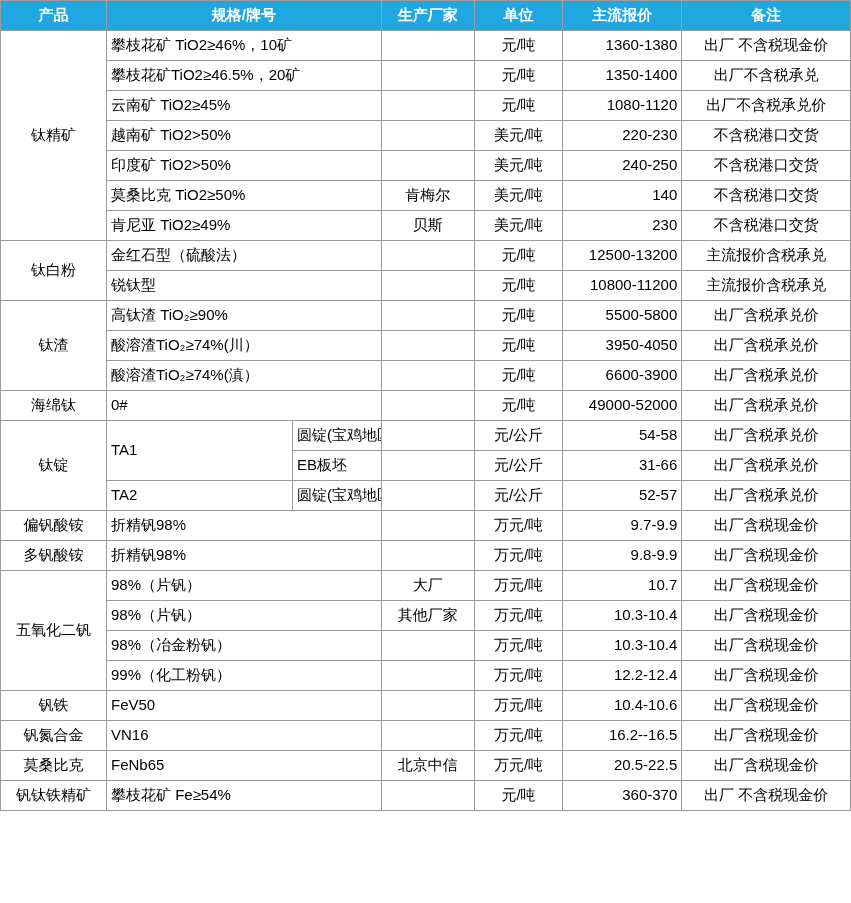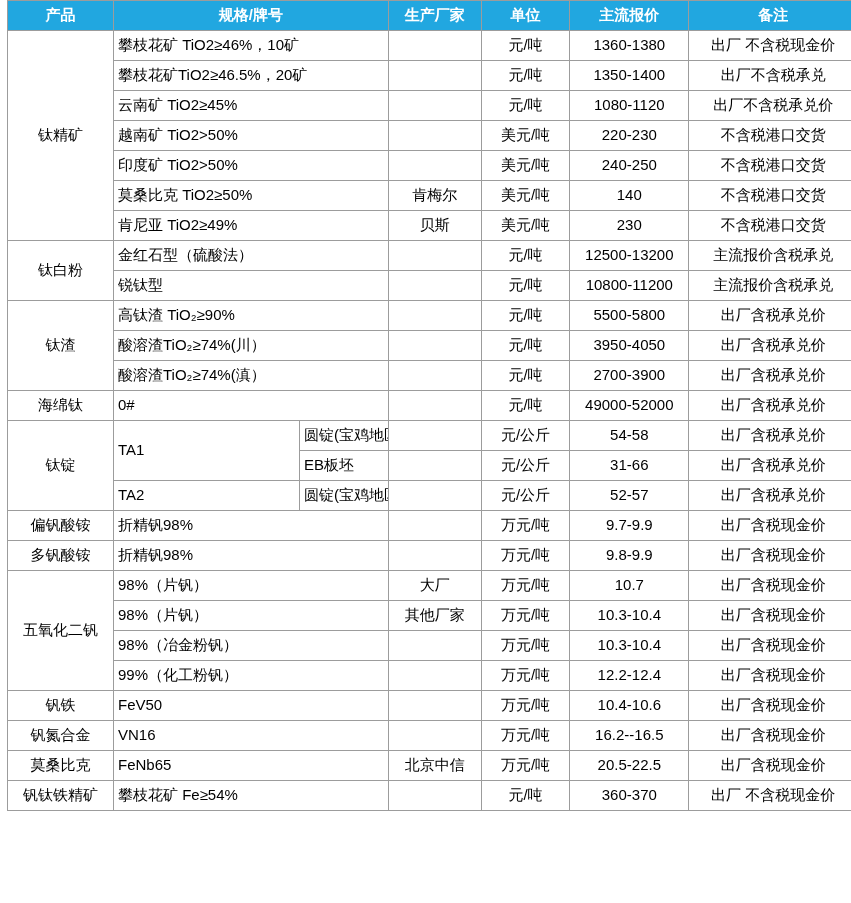--- a/index.html
+++ b/index.html
@@ -10,21 +10,20 @@
   body {
     width: 851px;
     height: 903px;
     font-family: "Liberation Sans", sans-serif;
     color: #000;
     overflow: hidden;
   }
   .sheet {
     width: 756px;
     position: relative;
-    padding-left: 7px;
   }
   table.price-table {
     border-collapse: collapse;
     table-layout: fixed;
     width: 851px;
   }
   table.price-table td, table.price-table th {
     border: 1px solid #9c9c9c;
     padding: 0 4px;
     font-size: 15px;
@@ -56,21 +55,21 @@
     text-align: left;
     padding-left: 6px;
   }
   td.maker {
     text-align: center;
   }
   td.unit {
     text-align: center;
   }
   td.price {
-    text-align: center;
+    text-align: right;
   }
   td.note {
     text-align: center;
     font-size: 14px;
   }
   .footer {
     height: 70px;
     position: relative;
     background: #ffffff;
   }
@@ -212,21 +211,21 @@
         <td class="spec" colspan="2">酸溶渣TiO₂≥74%(川）</td>
         <td class="maker"></td>
         <td class="unit">元/吨</td>
         <td class="price">3950-4050</td>
         <td class="note">出厂含税承兑价</td>
       </tr>
       <tr>
         <td class="spec" colspan="2">酸溶渣TiO₂≥74%(滇）</td>
         <td class="maker"></td>
         <td class="unit">元/吨</td>
-        <td class="price">2700-3900</td>
+        <td class="price">6600-3900</td>
         <td class="note">出厂含税承兑价</td>
       </tr>
 
       <tr>
         <td class="cat">海绵钛</td>
         <td class="spec" colspan="2">0#</td>
         <td class="maker"></td>
         <td class="unit">元/吨</td>
         <td class="price">49000-52000</td>
         <td class="note">出厂含税承兑价</td>

